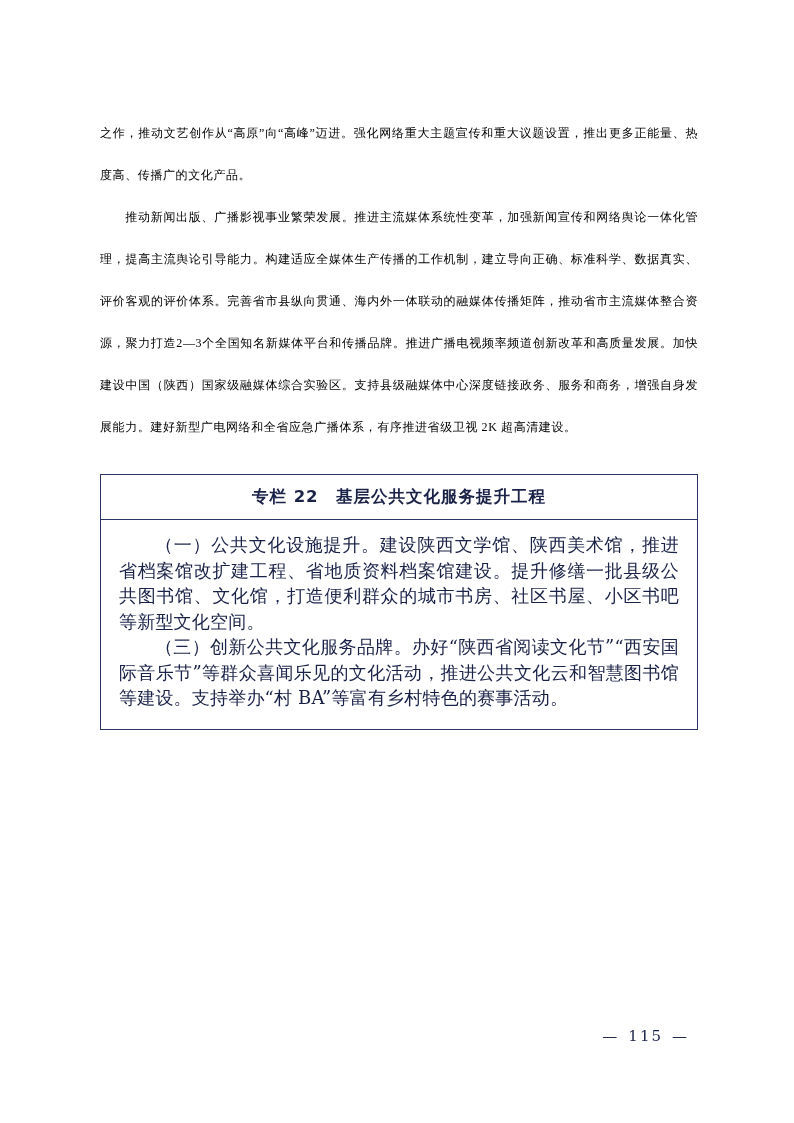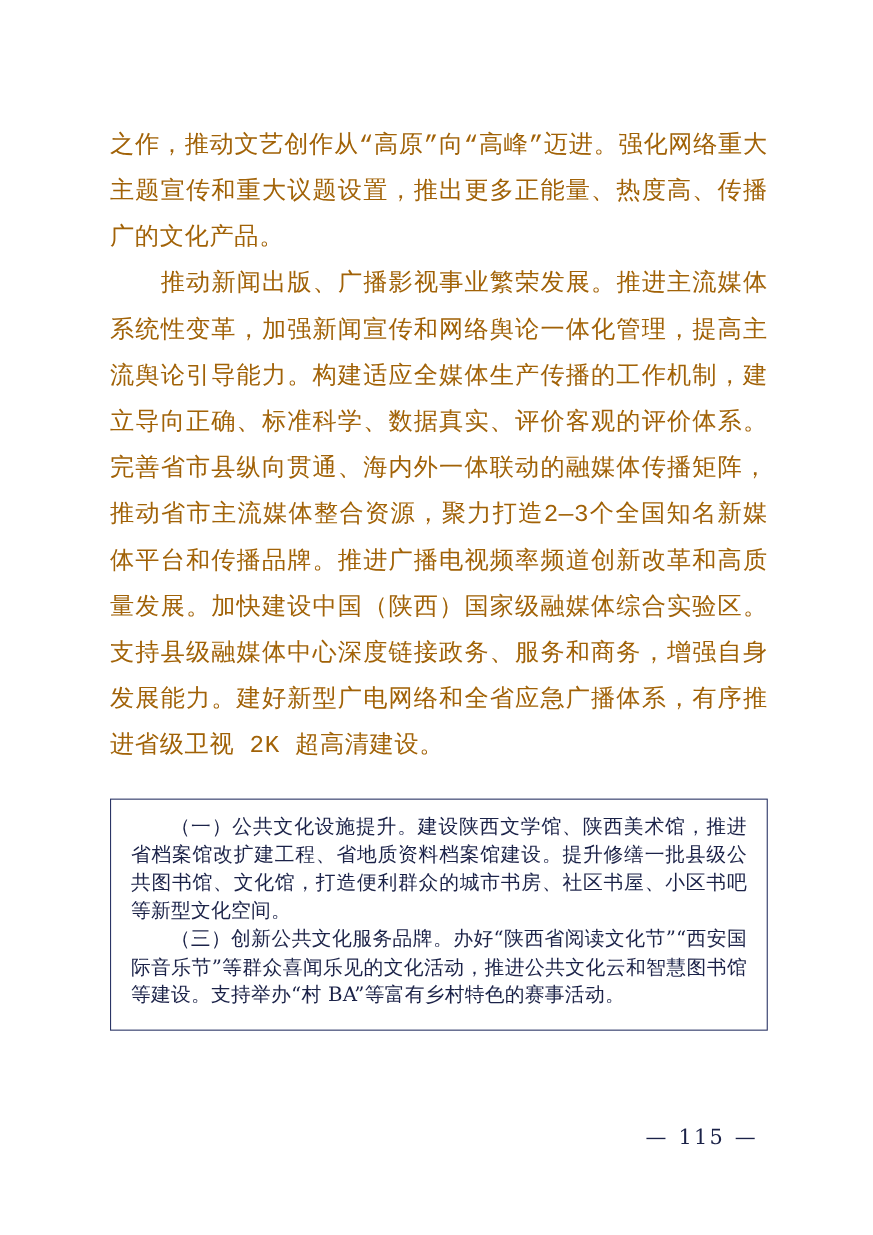--- a/index.html
+++ b/index.html
@@ -16,24 +16,24 @@
   }
   .page {
     position: absolute;
     left: 0; top: 0;
     width: 794px;
     height: 1123px;
     box-sizing: border-box;
     padding: 112px 96px 60px 100px;
   }
   .body-text {
-    font-family: Liberation Mono, monospace;
-    font-size: 22px;
+    font-family: Liberation Serif, serif;
+    font-size: 12px;
     line-height: 42px;
-    color: #a16207;
+    color: #000000;
     text-align: justify;
     text-justify: inter-ideograph;
     letter-spacing: 0.6px;
   }
   p.para {
     margin: 0 0 0 0;
   }
   p.indent {
     text-indent: 2.1em;
   }
@@ -69,37 +69,38 @@
   }
   .footer {
     position: absolute;
     left: 0;
     bottom: 78px;
     width: 794px;
     text-align: right;
     padding-right: 96px;
     box-sizing: border-box;
     font-family: "DejaVu Serif", "Liberation Serif", serif;
-    font-size: 19px;
+    font-size: 15px;
     color: #1b2248;
     letter-spacing: 2px;
   }
   .footer .dash { padding: 0 9px; }
 </style>
 </head>
 <body>
 
 <div class="page">
 
   <div class="body-text">
     <p class="para">之作，推动文艺创作从“高原”向“高峰”迈进。强化网络重大主题宣传和重大议题设置，推出更多正能量、热度高、传播广的文化产品。</p>
     <p class="para indent">推动新闻出版、广播影视事业繁荣发展。推进主流媒体系统性变革，加强新闻宣传和网络舆论一体化管理，提高主流舆论引导能力。构建适应全媒体生产传播的工作机制，建立导向正确、标准科学、数据真实、评价客观的评价体系。完善省市县纵向贯通、海内外一体联动的融媒体传播矩阵，推动省市主流媒体整合资源，聚力打造2—3个全国知名新媒体平台和传播品牌。推进广播电视频率频道创新改革和高质量发展。加快建设中国（陕西）国家级融媒体综合实验区。支持县级融媒体中心深度链接政务、服务和商务，增强自身发展能力。建好新型广电网络和全省应急广播体系，有序推进省级卫视 2K 超高清建设。</p>
   </div>
 
   <div class="box">
+    <div class="box-title">专栏 22　基层公共文化服务提升工程</div>
     <div class="box-body">
       <p>（一）公共文化设施提升。建设陕西文学馆、陕西美术馆，推进省档案馆改扩建工程、省地质资料档案馆建设。提升修缮一批县级公共图书馆、文化馆，打造便利群众的城市书房、社区书屋、小区书吧等新型文化空间。</p>
       <p>（三）创新公共文化服务品牌。办好“陕西省阅读文化节”“西安国际音乐节”等群众喜闻乐见的文化活动，推进公共文化云和智慧图书馆等建设。支持举办“村 BA”等富有乡村特色的赛事活动。</p>
     </div>
   </div>
 
 </div>
 
 <div class="footer">
   <span class="dash">—</span><span>115</span><span class="dash">—</span>

